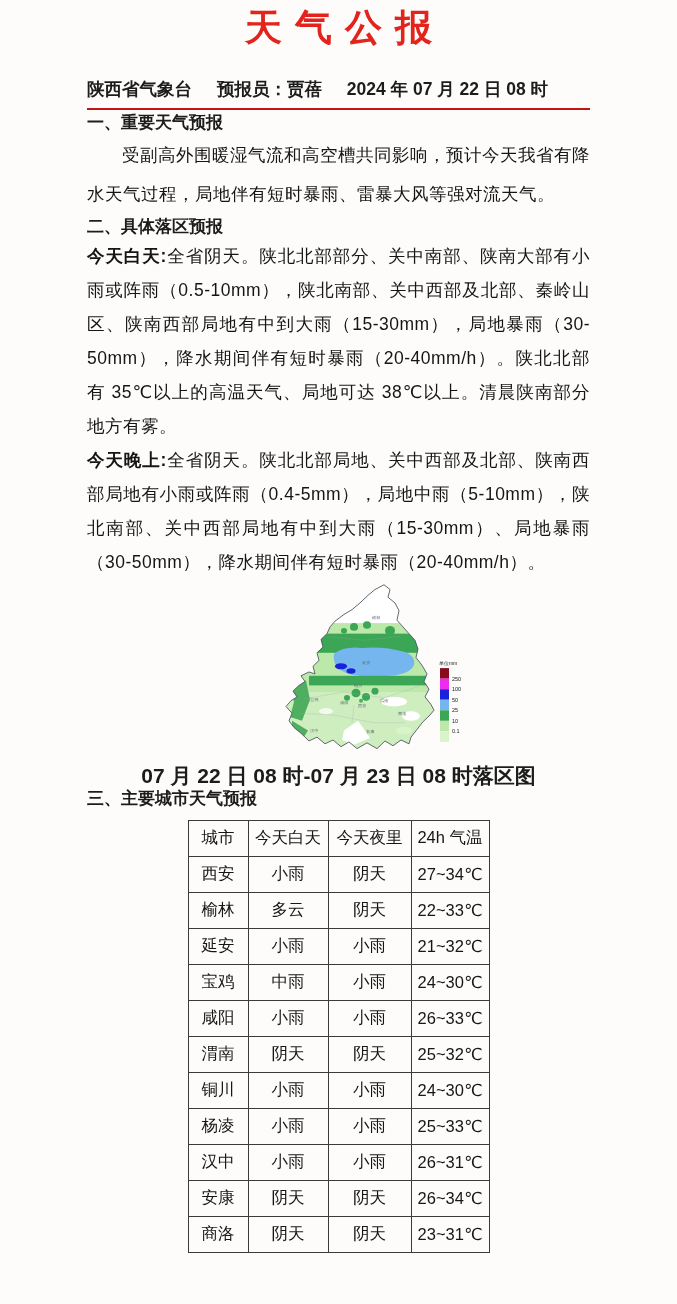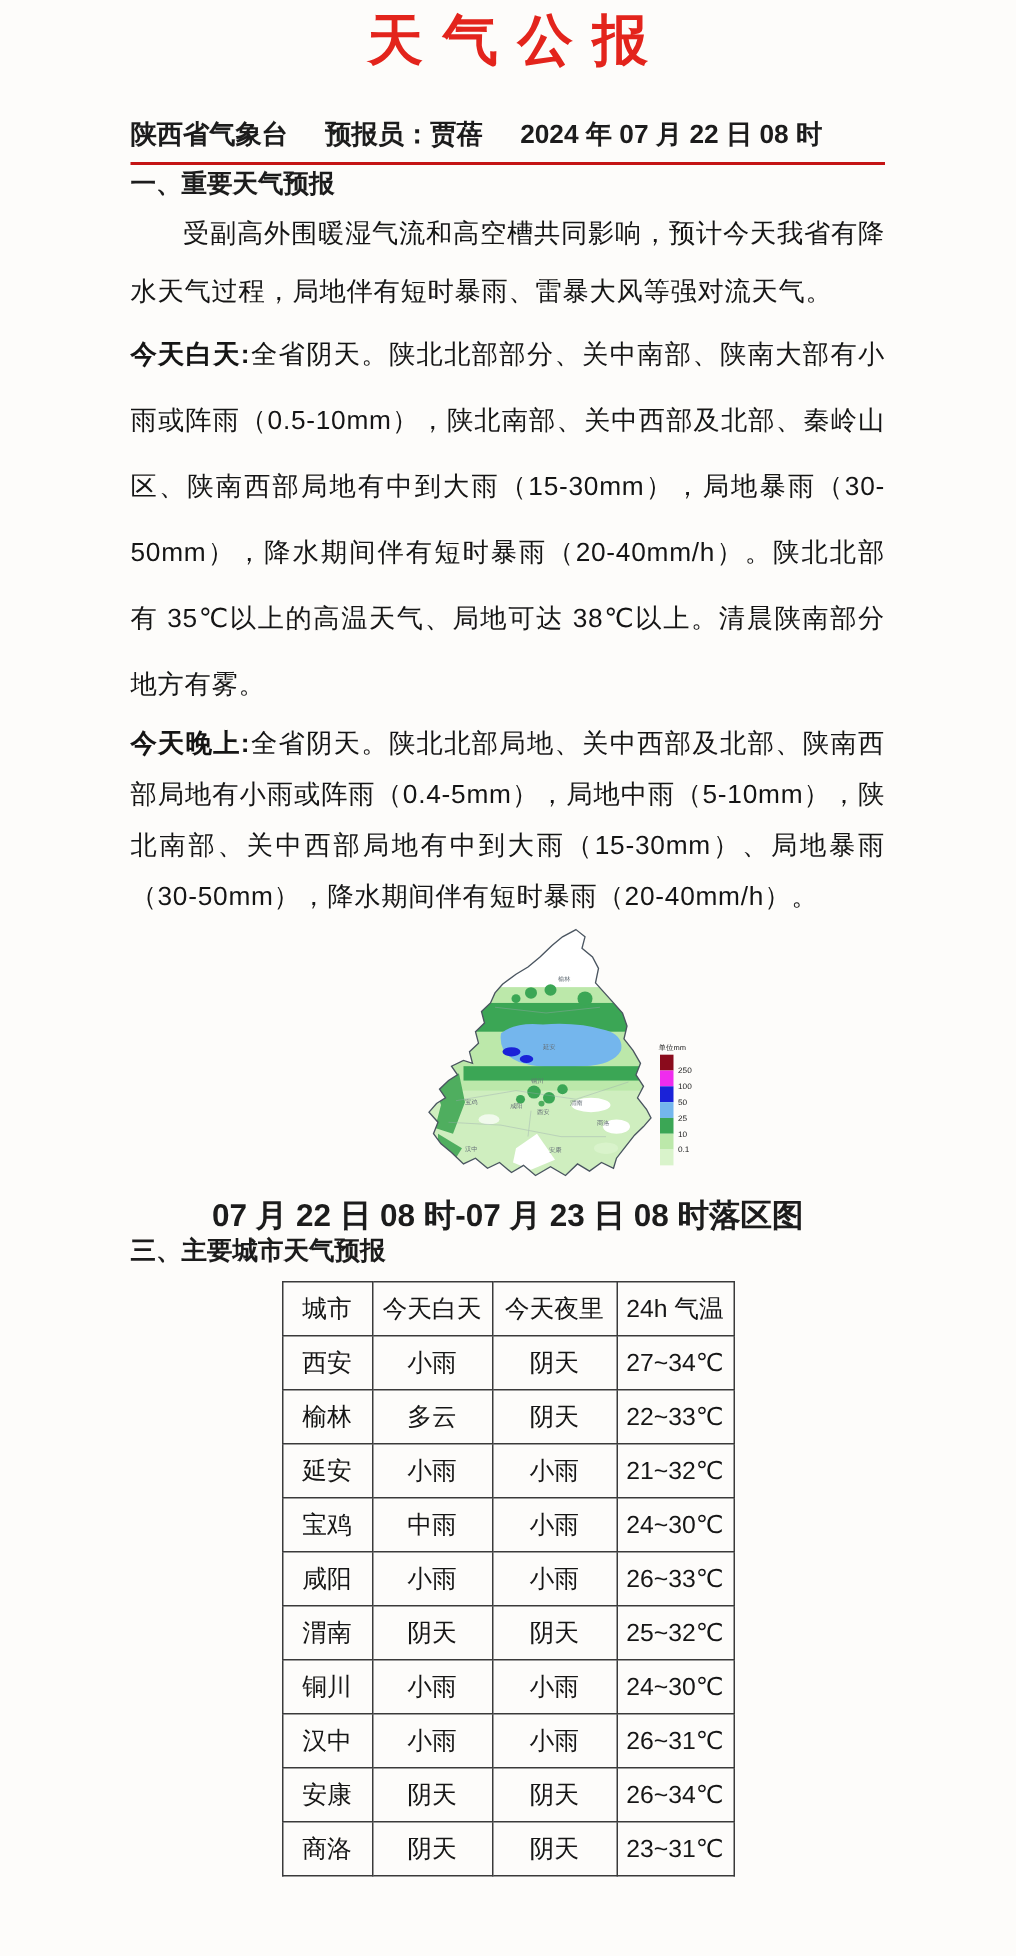--- a/index.html
+++ b/index.html
@@ -28,21 +28,21 @@
     font-size:17px;line-height:25.5px;font-weight:700;margin:0;
   }
   .sec1-h{margin-top:14px;}
   .sec2-h{margin-top:4px;}
   .sec3-h{margin-top:12px;}
   p.body-text{
     margin:0;font-size:17.5px;letter-spacing:0.5px;
     text-align:justify;color:#151515;
   }
   .p-intro{margin-top:4px;line-height:39px;text-indent:2em;}
-  .p-day{margin-top:5px;line-height:44px;}
+  .p-day{margin-top:5px;line-height:34px;}
   .p-night{margin-top:8px;line-height:34px;}
   .lead{font-weight:700;}
   .map-block{margin-top:0;width:280px;margin-left:auto;margin-right:auto;text-align:center;}
   .map-titles{padding-top:2px;}
   .map-titles div{font-size:7.5px;line-height:9px;color:#3d3d3d;white-space:nowrap;}
   .map-titles div:first-child{font-weight:700;}
   svg.mapsvg{display:block;margin:0 auto;}
   svg.mapsvg text{font-family:"Liberation Sans","DejaVu Sans",sans-serif;}
   .f-white{fill:#ffffff;}
   .f-pg{fill:var(--pale_green,#d9f3cb);}
@@ -78,20 +78,21 @@
 
   <div class="header-line">
     <span class="seg">陕西省气象台</span>
     <span class="seg">预报员：贾蓓</span>
     <span class="seg">2024 年 07 月 22 日 08 时</span>
   </div>
 
   <h2 class="sec sec1-h">一、重要天气预报</h2>
   <p class="body-text p-intro">受副高外围暖湿气流和高空槽共同影响，预计今天我省有降水天气过程，局地伴有短时暴雨、雷暴大风等强对流天气。</p>
 
+  <h2 class="sec sec2-h">二、具体落区预报</h2>
   <p class="body-text p-day"><span class="lead">今天白天:</span><span>全省阴天。陕北北部部分、关中南部、陕南大部有小雨或阵雨（0.5-10mm），陕北南部、关中西部及北部、秦岭山区、陕南西部局地有中到大雨（15-30mm），局地暴雨（30-50mm），降水期间伴有短时暴雨（20-40mm/h）。陕北北部有 35℃以上的高温天气、局地可达 38℃以上。清晨陕南部分地方有雾。</span></p>
   <p class="body-text p-night"><span class="lead">今天晚上:</span><span>全省阴天。陕北北部局地、关中西部及北部、陕南西部局地有小雨或阵雨（0.4-5mm），局地中雨（5-10mm），陕北南部、关中西部局地有中到大雨（15-30mm）、局地暴雨（30-50mm），降水期间伴有短时暴雨（20-40mm/h）。</span></p>
 
   <div class="map-block">
 
     <svg class="mapsvg" width="270" height="184" viewBox="0 0 270 192" preserveAspectRatio="none">
       <defs>
         <clipPath id="prov">
           <path d="M180,6 L186,11 184,19 191,25 195,33 193,43 199,50 205,57 211,64 214,73 212,82 218,90
                    223,99 220,107 225,115 221,123 227,131 230,137 225,143 219,149 213,157 207,165 205,172
@@ -230,20 +231,26 @@
         <td>阴天</td>
         <td>25~32℃</td>
       </tr>
       <tr>
         <td>铜川</td>
         <td>小雨</td>
         <td>小雨</td>
         <td>24~30℃</td>
       </tr>
       <tr>
+        <td>杨凌</td>
+        <td>小雨</td>
+        <td>小雨</td>
+        <td>25~33℃</td>
+      </tr>
+      <tr>
         <td>汉中</td>
         <td>小雨</td>
         <td>小雨</td>
         <td>26~31℃</td>
       </tr>
       <tr>
         <td>安康</td>
         <td>阴天</td>
         <td>阴天</td>
         <td>26~34℃</td>

